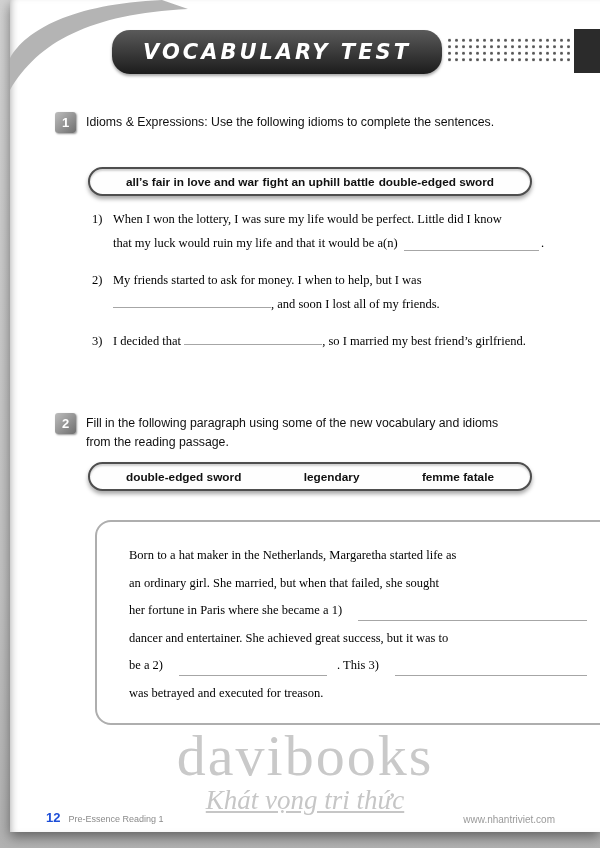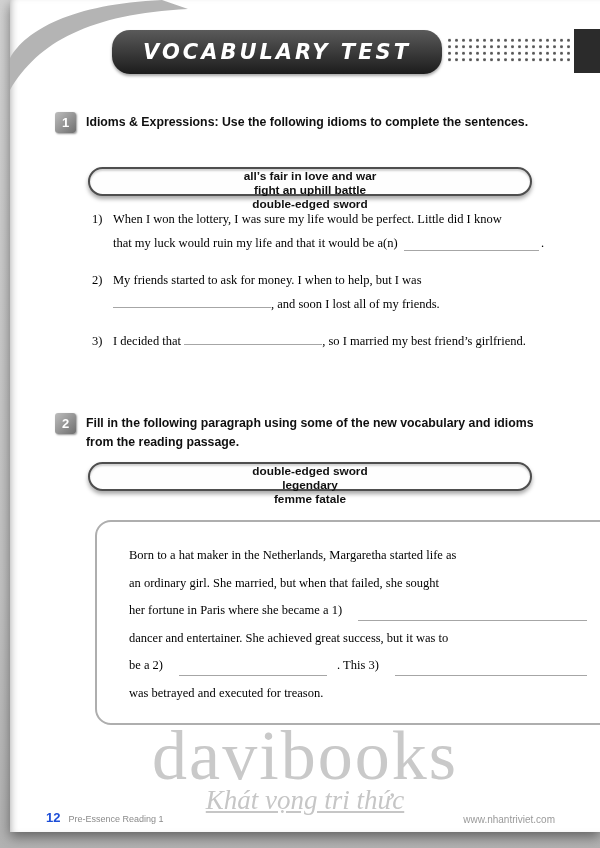--- a/index.html
+++ b/index.html
@@ -26,26 +26,26 @@
     background-size:7px 6.5px;}
   .corner-block{position:absolute;left:564px;top:29px;width:26px;height:44px;background:#2b2b2b;}
   
   .sec-head{position:absolute;display:flex;gap:10px;width:510px;}
   .sec-head.s1{left:45px;top:112px;}
   .sec-head.s2{left:45px;top:413px;}
   .sec-num{flex:0 0 auto;width:21px;height:21px;border-radius:3px;
     background:linear-gradient(135deg,#bdbdbd,#6f6f6f);
     color:#ffffff;font-weight:bold;font-size:13px;display:flex;align-items:center;justify-content:center;
     box-shadow:1px 1px 2px rgba(0,0,0,.4);}
-  .sec-title{font-weight:bold;font-size:12.3px;line-height:19px;color:#101010;padding-top:1px;}
+  .sec-title{font-weight:normal;font-size:12.3px;line-height:19px;color:#101010;padding-top:1px;}
   
   .pill{position:absolute;left:78px;width:444px;height:29px;border-radius:999px;
     background:#fefefe;border:2px solid #4e4e4e;box-sizing:border-box;
     box-shadow:0 3px 4px rgba(0,0,0,.35), inset 0 2px 2px rgba(0,0,0,.18);
-    display:flex;align-items:center;justify-content:space-between;padding:0 36px;flex-direction:column;}
+    display:flex;align-items:center;justify-content:space-between;padding:0 36px;}
   .pill.p1{top:167px;}
   .pill.p2{top:462px;}
   .pill span{font-weight:bold;font-size:11.8px;color:#101010;white-space:nowrap;}
   
   .questions{position:absolute;left:82px;top:207px;width:452px;
     font-family:"Liberation Serif",serif;font-size:12.5px;line-height:24px;color:#000;}
   .question{position:relative;padding-left:21px;margin-bottom:13px;}
   .q-num{position:absolute;left:0;top:0;}
   .fill-line{display:flex;align-items:flex-end;}
   .fill-line .txt{white-space:nowrap;}
@@ -53,21 +53,21 @@
   .blank-grow{flex:1 1 auto;border-bottom:1px solid #a6a6a6;height:12px;margin:0 2px 4px 6px;min-width:40px;}
   
   .parabox{position:absolute;left:85px;top:520px;width:522px;box-sizing:border-box;
     border:2px solid #aeaeae;border-radius:16px;background:#fff;
     padding:20px 26px 16px 32px;
     font-family:"Liberation Serif",serif;font-size:12.5px;line-height:27.5px;color:#000;}
   .p-line{white-space:nowrap;}
   .p-line.flex{display:flex;align-items:flex-end;white-space:nowrap;gap:10px;}
   
   .watermark{position:absolute;left:0;top:726px;width:590px;text-align:center;pointer-events:none;}
-  .wm1{font-family:"Liberation Serif",serif;font-size:70px;color:#c9c9c9;letter-spacing:2px;line-height:60px;}
+  .wm1{font-family:"Liberation Serif",serif;font-size:58px;color:#c9c9c9;letter-spacing:2px;line-height:60px;}
   .wm2{font-family:"Liberation Serif",serif;font-style:italic;font-size:27px;color:#c6c6c6;line-height:32px;margin-top:-2px;text-decoration:underline;}
   
   .footer-left{position:absolute;left:36px;top:810px;display:flex;align-items:baseline;gap:8px;}
   .footer-page{font-weight:bold;font-size:13px;color:#1d4ed8;}
   .footer-book{font-size:9px;color:#8b8b8b;}
   .footer-right{position:absolute;right:45px;top:814px;font-size:10px;color:#9a9a9a;}
 </style>
 </head>
 <body>
 

